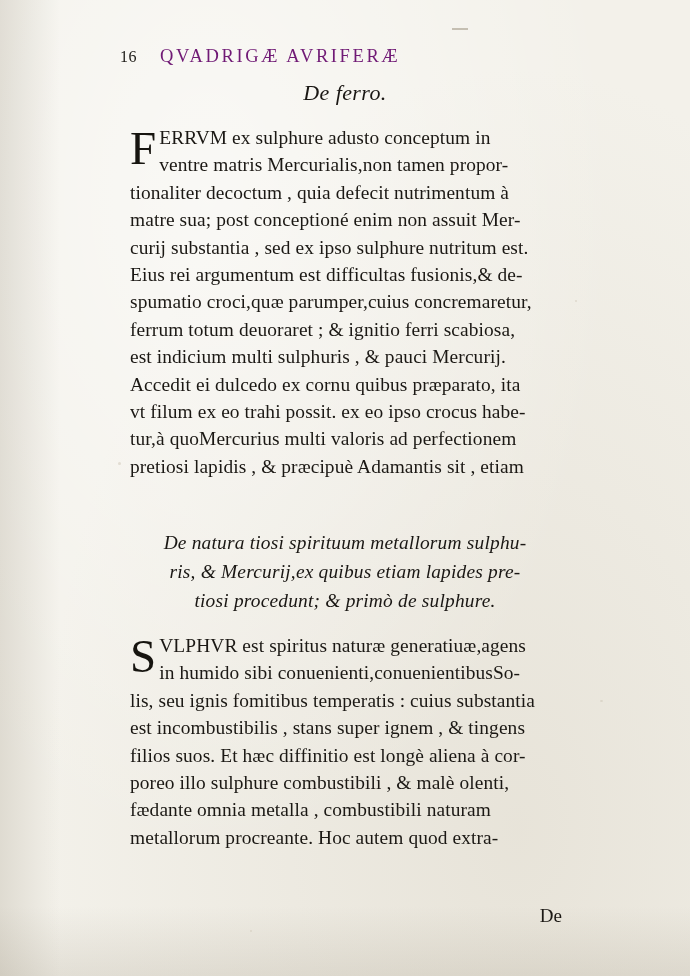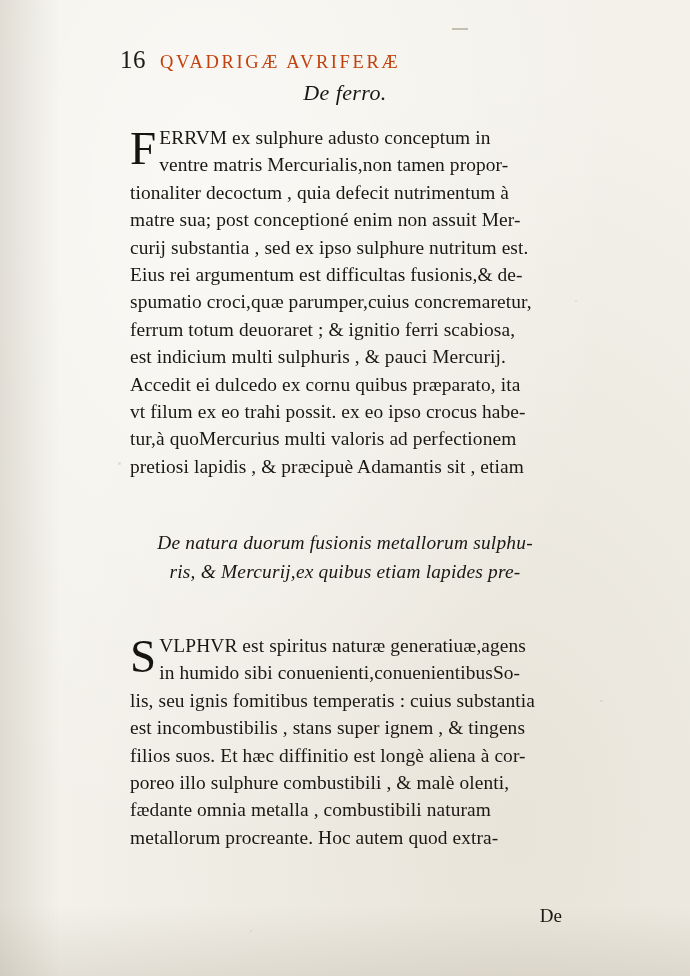--- a/index.html
+++ b/index.html
@@ -32,30 +32,30 @@
   
   .header {
     position: absolute;
     top: 46px;
     left: 120px;
     width: 420px;
     display: flex;
     align-items: baseline;
   }
   .folio {
-    font-size: 25px;
+    font-size: 16px;
     letter-spacing: .5px;
     color: #1c1a16;
     width: 40px;
     font-family: Liberation Serif, serif;
   }
   .runhead {
     font-size: 18.5px;
     letter-spacing: 2.6px;
-    color: #c2410c;
+    color: #701a75;
     white-space: nowrap;
   }
   
   .sect-title {
     position: absolute;
     top: 80px;
     left: 0;
     width: 690px;
     text-align: center;
     font-style: italic;
@@ -168,22 +168,23 @@
     <span class="ln">ferrum totum deuoraret ; &amp; ignitio ferri scabiosa,</span>
     <span class="ln">est indicium multi sulphuris , &amp; pauci Mercurij.</span>
     <span class="ln">Accedit ei dulcedo ex cornu quibus præparato, ita</span>
     <span class="ln">vt filum ex eo trahi possit. ex eo ipso crocus habe-</span>
     <span class="ln">tur,à quoMercurius multi valoris ad perfectionem</span>
     <span class="ln">pretiosi lapidis , &amp; præcipuè Adamantis sit , etiam</span>
   </div>
 </div>
 
 <div class="mid-head">
-  <span class="ln">De natura duorum fusionis metallorum sulphu-</span>
+  <span class="ln">De natura tiosi spirituum metallorum sulphu-</span>
   <span class="ln">ris, &amp; Mercurij,ex quibus etiam lapides pre-</span>
+  <span class="ln">tiosi procedunt; &amp; primò de sulphure.</span>
 </div>
 
 <div class="block p2">
   <div class="para">
     <span class="dropcap">S</span>
     <span class="ln">VLPHVR est spiritus naturæ generatiuæ,agens</span>
     <span class="ln">in humido sibi conuenienti,conuenientibusSo-</span>
     <span class="ln">lis, seu ignis fomitibus temperatis : cuius substantia</span>
     <span class="ln">est incombustibilis , stans super ignem , &amp; tingens</span>
     <span class="ln">filios suos. Et hæc diffinitio est longè aliena à cor-</span>

